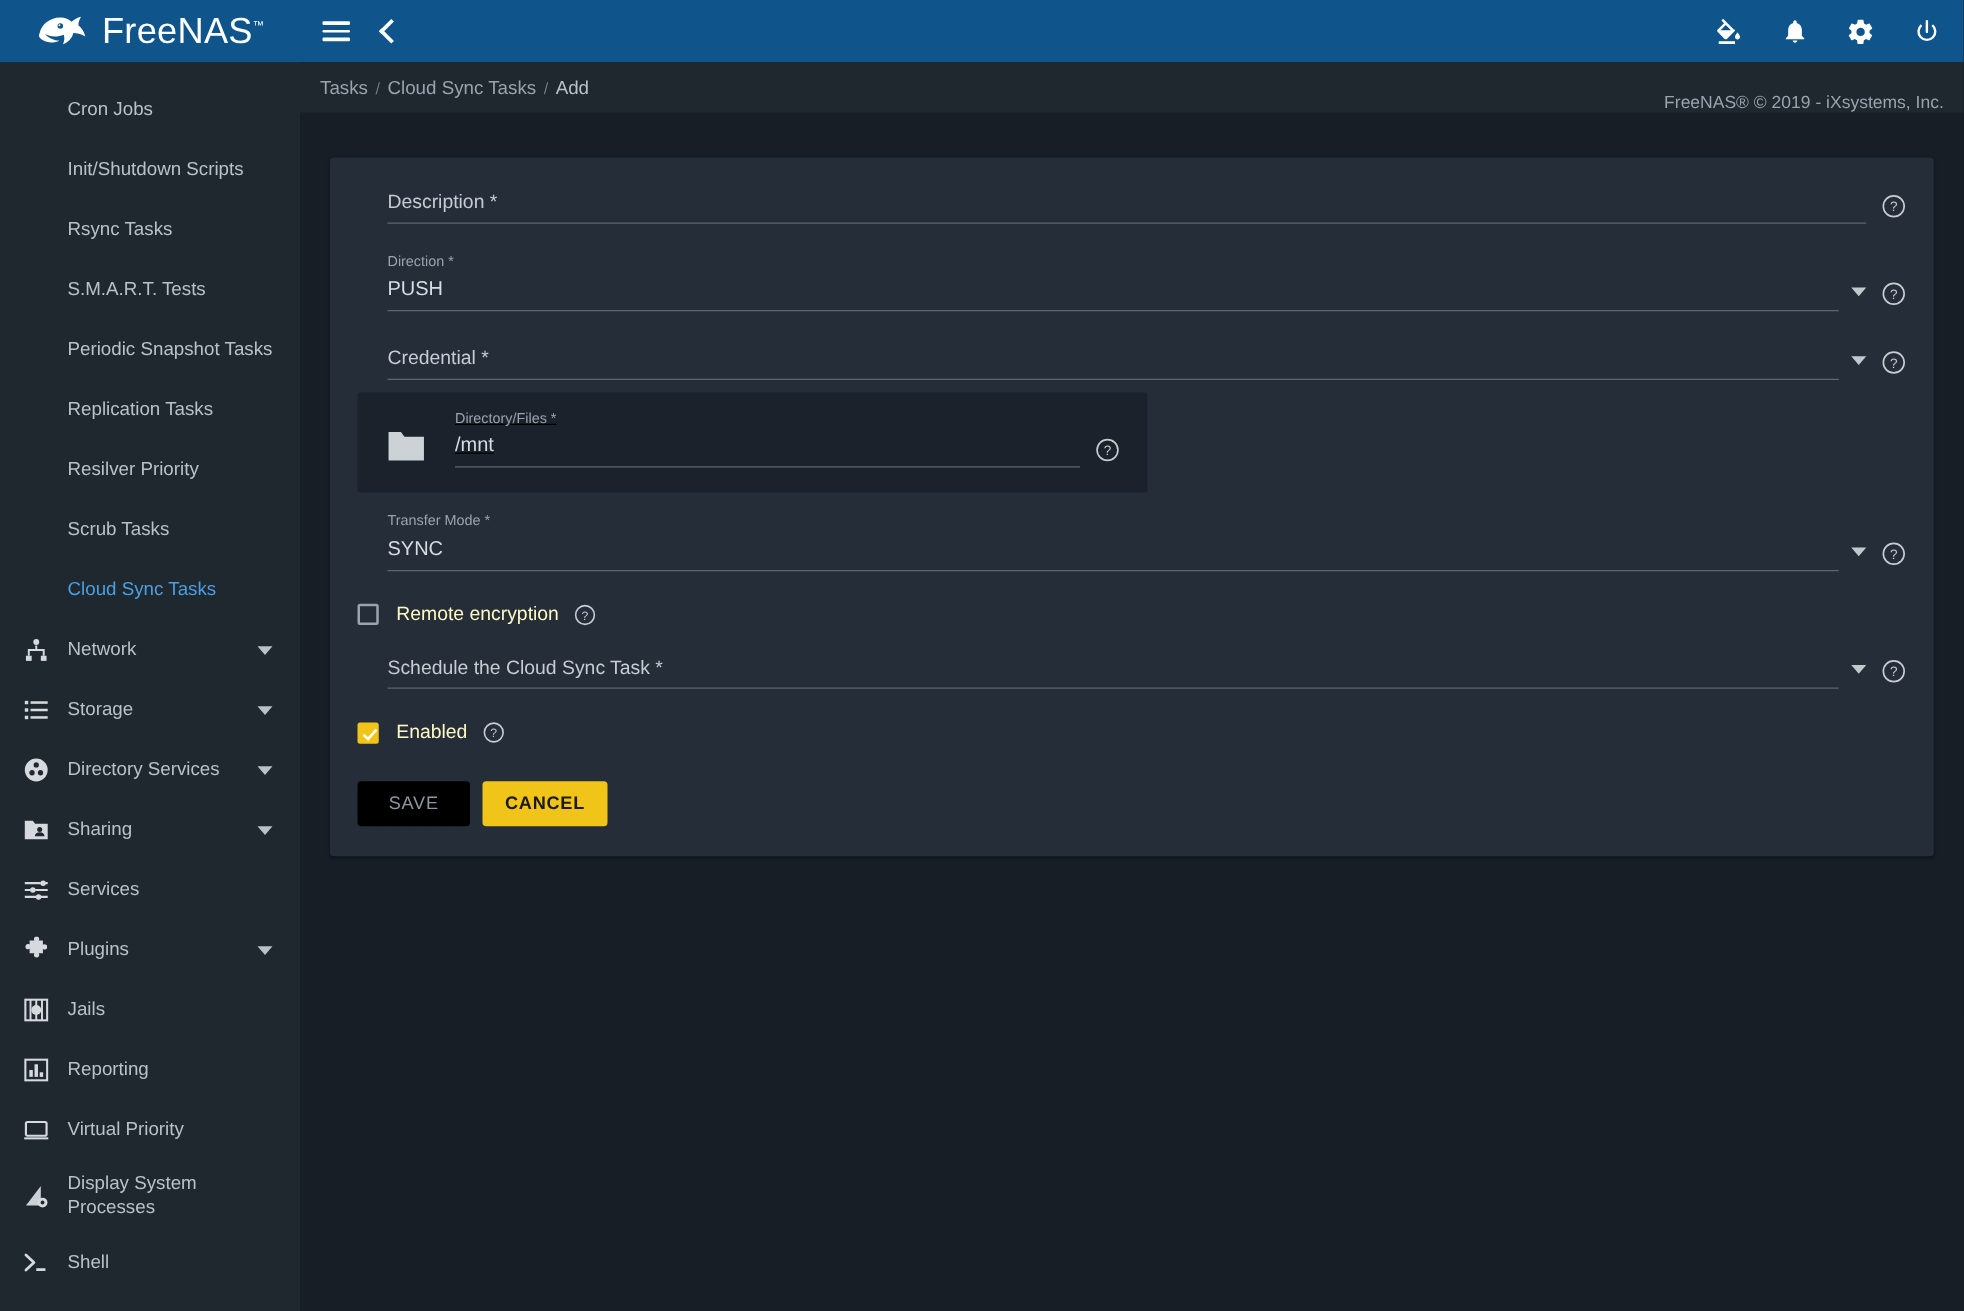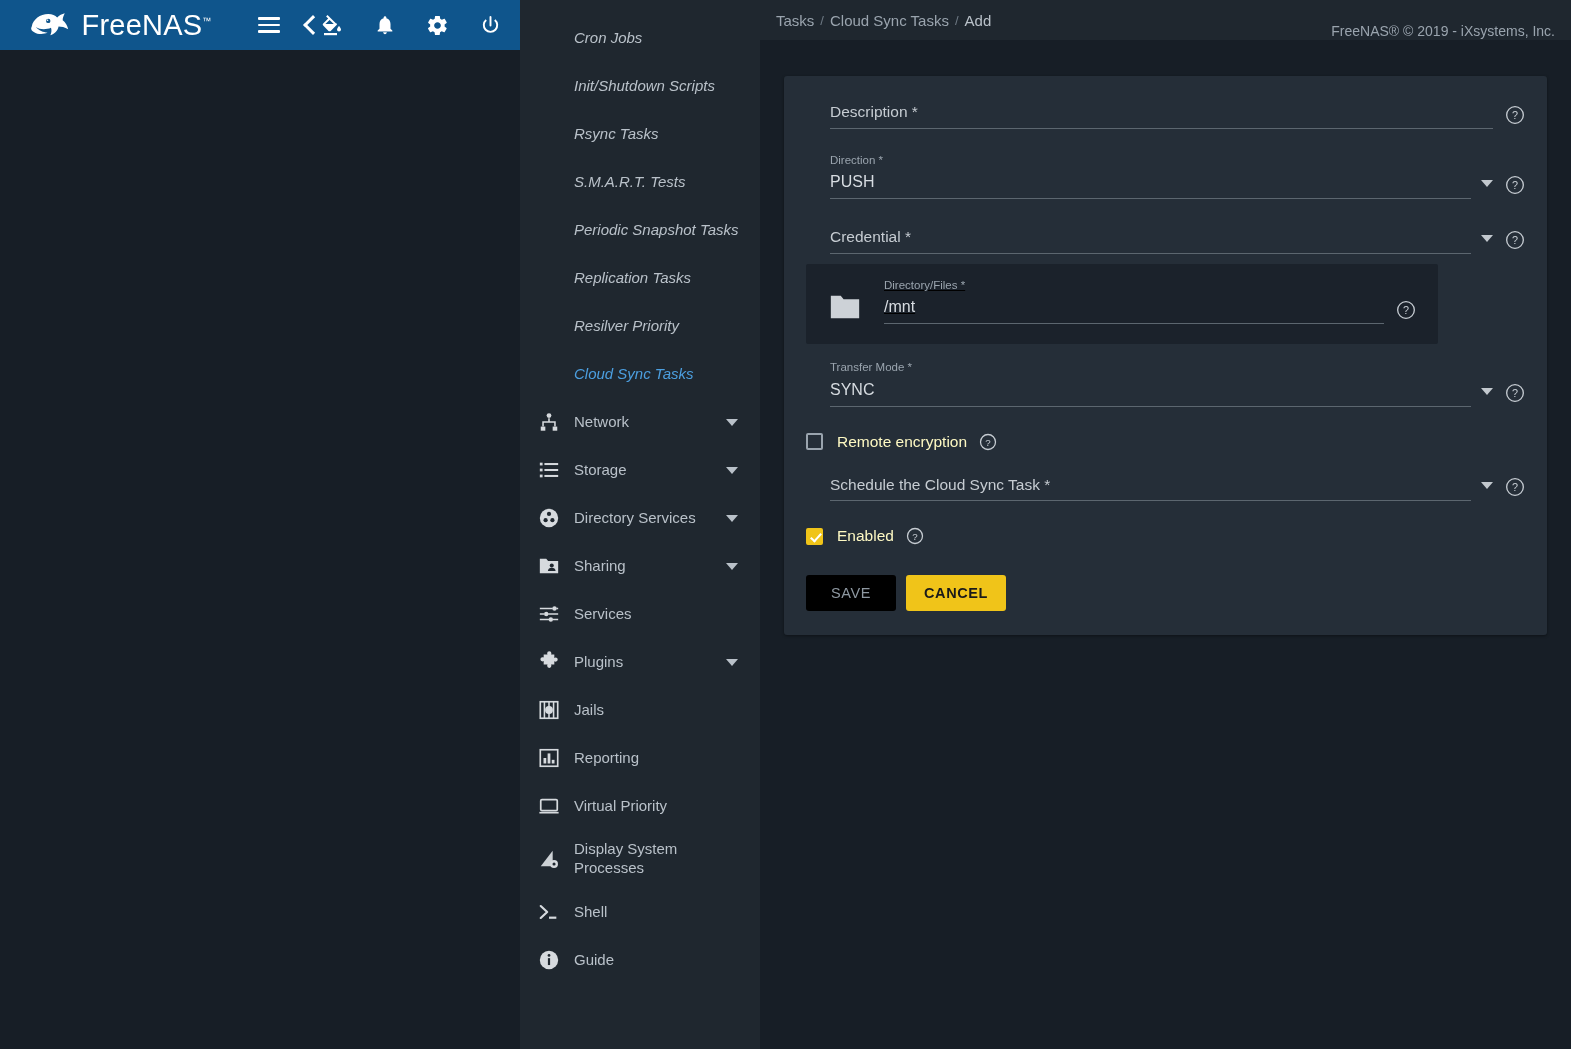--- a/index.html
+++ b/index.html
@@ -3,21 +3,21 @@
 <meta charset="utf-8">
 <style>
   * { box-sizing: border-box; }
   html, body {
     margin: 0; padding: 0;
     width: 1571px; height: 1049px;
     background: #171e26;
     font-family: "Liberation Sans", sans-serif;
     overflow: hidden;
   }
-  .app { position: relative; width: 1571px; height: 1049px; display: flex; flex-direction: row; }
+  .app { position: relative; width: 1571px; height: 1049px; display: flex; flex-direction: column; }
 
   
   .topbar { height: 50px; display: flex; align-items: stretch; flex: 0 0 50px; }
   .brand {
     width: 240px; background: #0f558c; display: flex;
     align-items: center; justify-content: center; gap: 9px;
     flex: 0 0 240px;
   }
   .brand-logo { width: 44px; height: 34px; display: block; }
   .brand-text {
@@ -49,21 +49,21 @@
 
   
   .sidebar {
     width: 240px; flex: 0 0 240px; background: #1f272f;
     overflow: hidden; padding-top: 14px;
   }
   .nav-item {
     display: flex; align-items: center; height: 48px;
     padding-left: 14px; cursor: pointer; position: relative;
   }
-  .nav-item.sub { padding-left: 54px; height: 48px; font-style: italic; }
+  .nav-item.sub { padding-left: 54px; height: 48px; }
   .nav-icon {
     width: 30px; flex: 0 0 30px; display: flex; align-items: center;
     justify-content: center; color: #d6dade; margin-right: 10px;
   }
   .nav-label {
     color: #b9c1c9; font-size: 15px; line-height: 1.25; flex: 1;
     white-space: pre-line;
   }
   .nav-item.active .nav-label { color: #4c9fe0; }
   .nav-caret {
@@ -227,20 +227,23 @@
         </div>
         <div class="nav-item sub">
           <span class="nav-label">Periodic Snapshot Tasks</span>
         </div>
         <div class="nav-item sub">
           <span class="nav-label">Replication Tasks</span>
         </div>
         <div class="nav-item sub">
           <span class="nav-label">Resilver Priority</span>
         </div>
+        <div class="nav-item sub">
+          <span class="nav-label">Scrub Tasks</span>
+        </div>
         <div class="nav-item sub active">
           <span class="nav-label">Cloud Sync Tasks</span>
         </div>
         <div class="nav-item">
           <span class="nav-icon">
             <svg width="22" height="22" viewBox="0 0 24 24">
               <circle cx="12" cy="5" r="2.6" fill="#d6dade"></circle>
               <rect x="3" y="17" width="5" height="4.5" fill="#d6dade"></rect>
               <rect x="16" y="17" width="5" height="4.5" fill="#d6dade"></rect>
               <path d="M12 8v4M12 12H5.5v5M12 12h6.5v5" stroke="#d6dade" stroke-width="1.7" fill="none"></path>

